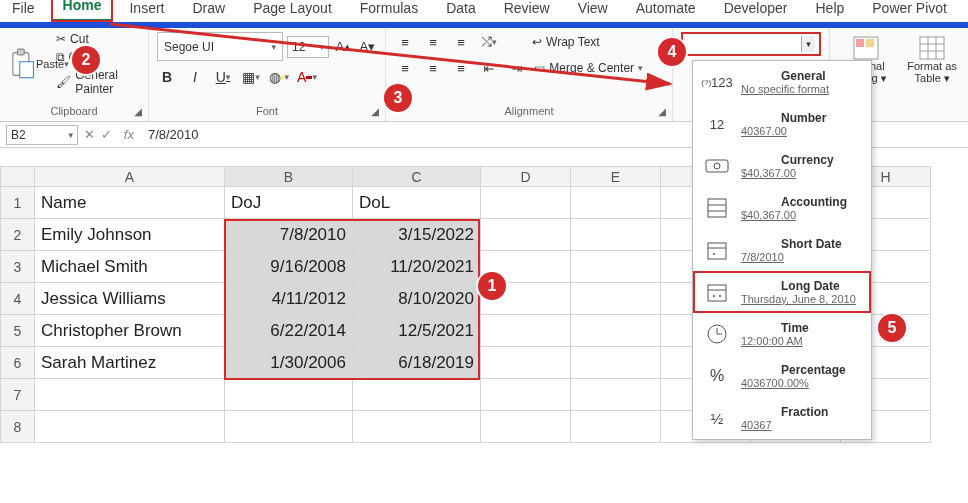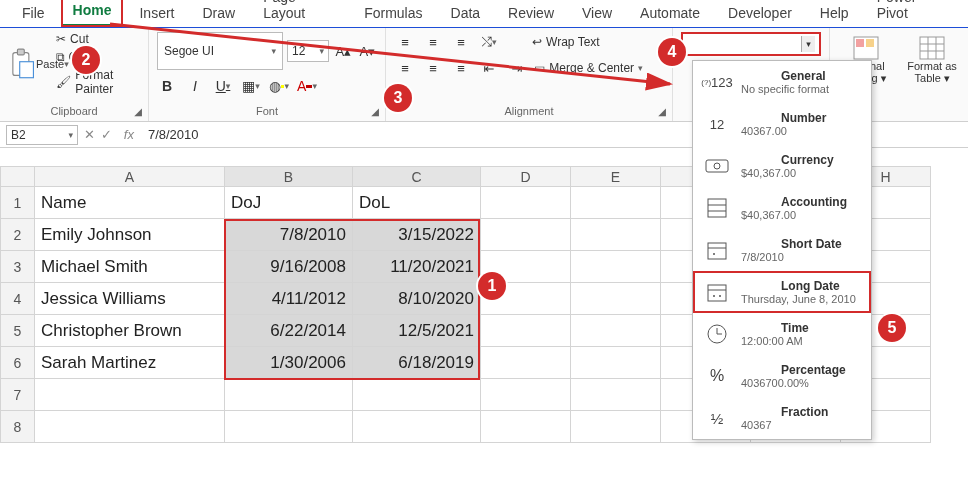--- a/index.html
+++ b/index.html
@@ -1,40 +1,40 @@
 <!DOCTYPE html>
 <html><head>
 <meta charset="utf-8">
 <style>
   * { box-sizing: border-box; margin: 0; padding: 0; font-family: "Segoe UI", Arial, sans-serif; }
   body { background: #fff; width: 968px; height: 503px; overflow: hidden; position: relative; font-size: 13px; color: #333; }
 
   
-  .tabs { display: flex; align-items: flex-end; height: 28px; padding: 0 10px; gap: 4px; border-bottom: 1px solid #1d4ed8; }
+  .tabs { display: flex; align-items: flex-end; height: 28px; padding: 0 0; gap: 4px; border-bottom: 6px solid #1d4ed8; }
   .tab { padding: 4px 12px 6px; font-size: 14px; color: #444; cursor: pointer; }
   .tab.active { color: #107c41; font-weight: 600; border-bottom: 3px solid #107c41; }
   .tab.home-highlight { outline: 2px solid #d32b2b; outline-offset: -2px; }
 
   
   .ribbon { display: flex; height: 94px; border-bottom: 1px solid #cfcfcf; background: #fafafa; }
   .group { border-right: 1px solid #e0e0e0; padding: 4px 8px 2px; display: flex; flex-direction: column; position: relative; }
   .group-label { font-size: 11px; color: #666; text-align: center; margin-top: auto; padding-bottom: 2px; }
   .group-launcher { position: absolute; right: 4px; bottom: 4px; width: 12px; height: 12px; font-size: 10px; color: #666; display: flex; align-items: center; justify-content: center; }
 
   
   .clipboard-body { display: flex; gap: 6px; }
   .paste-big { display: flex; align-items: center; width: 42px; }
   .paste-icon svg { width: 28px; height: 32px; }
   .clipboard-side { display: flex; flex-direction: column; gap: 4px; font-size: 12px; }
   .clip-row { display: flex; align-items: center; gap: 4px; color: #333; }
 
   
   .font-body { display: flex; flex-direction: column; gap: 6px; width: 220px; }
   .font-row1 { display: flex; align-items: center; gap: 4px; }
-  .font-name { flex: 1; border: 1px solid #bbb; height: 38px; padding: 0 6px; font-size: 12px; background: #fff; display: flex; align-items: center; justify-content: space-between; }
+  .font-name { flex: 1; border: 1px solid #bbb; height: 29px; padding: 0 6px; font-size: 12px; background: #fff; display: flex; align-items: center; justify-content: space-between; }
   .font-size { width: 42px; border: 1px solid #bbb; height: 22px; padding: 0 4px; font-size: 12px; background: #fff; display: flex; align-items: center; justify-content: space-between; }
   .font-grow, .font-shrink { width: 20px; height: 20px; display: flex; align-items: center; justify-content: center; }
   .font-row2 { display: flex; align-items: center; gap: 8px; }
   .fbtn { width: 20px; height: 20px; display: flex; align-items: center; justify-content: center; font-size: 14px; }
   .color-swatch { width: 14px; height: 3px; display: inline-block; }
 
   
   .align-body { display: flex; flex-direction: column; gap: 6px; width: 270px; }
   .align-row { display: flex; align-items: center; gap: 6px; }
   .abtn { width: 22px; height: 20px; display: flex; align-items: center; justify-content: center; }
@@ -78,21 +78,21 @@
   
   th.colhdr.selcol { background: #e4e4e4; }
 
   
   .format-menu { position: absolute; left: 692px; top: 60px; width: 180px; background: #fff; border: 1px solid #bbb; box-shadow: 2px 2px 6px rgba(0,0,0,.2); z-index: 50; }
   .fmt-item { display: flex; align-items: center; gap: 10px; padding: 8px 10px; cursor: pointer; }
   .fmt-item.sel { outline: 2px solid #d32b2b; outline-offset: -2px; }
   .fmt-icon { width: 28px; height: 26px; display: flex; align-items: center; justify-content: center; color: #444; font-size: 13px; }
   .fmt-text { display: flex; flex-direction: column; }
   .fmt-title { font-size: 12px; font-weight: 600; color: #333; margin-left: 40px; }
-  .fmt-sub { font-size: 11px; color: #666; }
+  .fmt-sub { font-size: 11px; color: #666; text-decoration: underline; }
 
   
   .badge { position: absolute; width: 28px; height: 28px; border-radius: 50%; background: #d32b2b; color: #fff; font-weight: 700; font-size: 16px; display: flex; align-items: center; justify-content: center; box-shadow: 0 0 0 2px #fff; z-index: 60; }
   .arrow-svg { position: absolute; z-index: 55; pointer-events: none; }
 
   .chev { font-size: 9px; color: #666; }
   .spacer { height: 18px; }
 
   svg { display: block; }
 </style>
@@ -134,21 +134,21 @@
         <div class="clip-row">
           <span>✂</span>
           <span>Cut</span>
         </div>
         <div class="clip-row">
           <span>⧉</span>
           <span>Copy</span>
         </div>
         <div class="clip-row">
           <span>🖌</span>
-          <span>Format Painter</span>
+          <span>General Painter</span>
         </div>
       </div>
     </div>
     <div class="group-label">Clipboard</div>
     <div class="group-launcher">◢</div>
   </div>
 
   <div class="group">
     <div class="font-body">
       <div class="font-row1">

